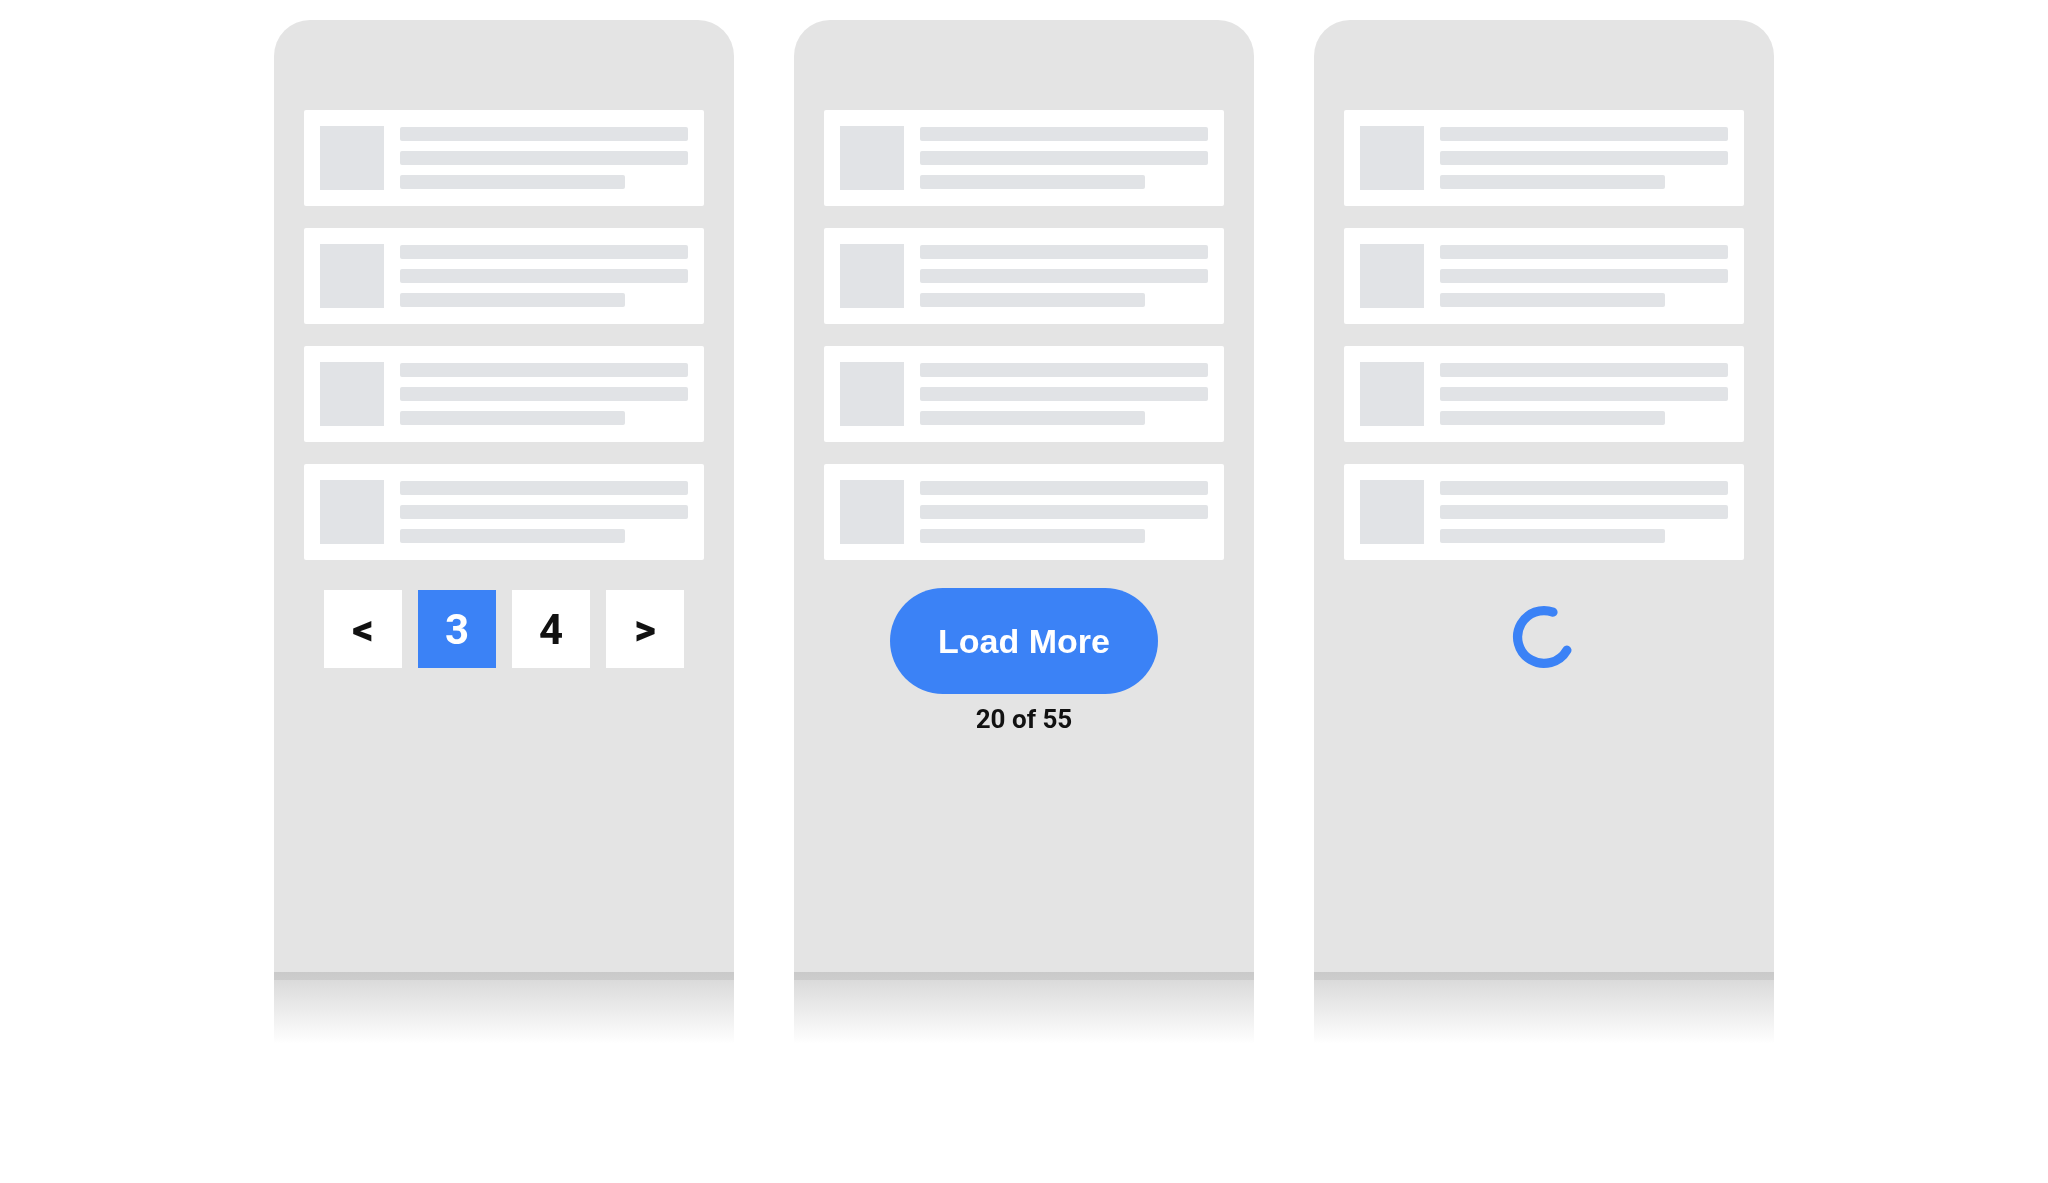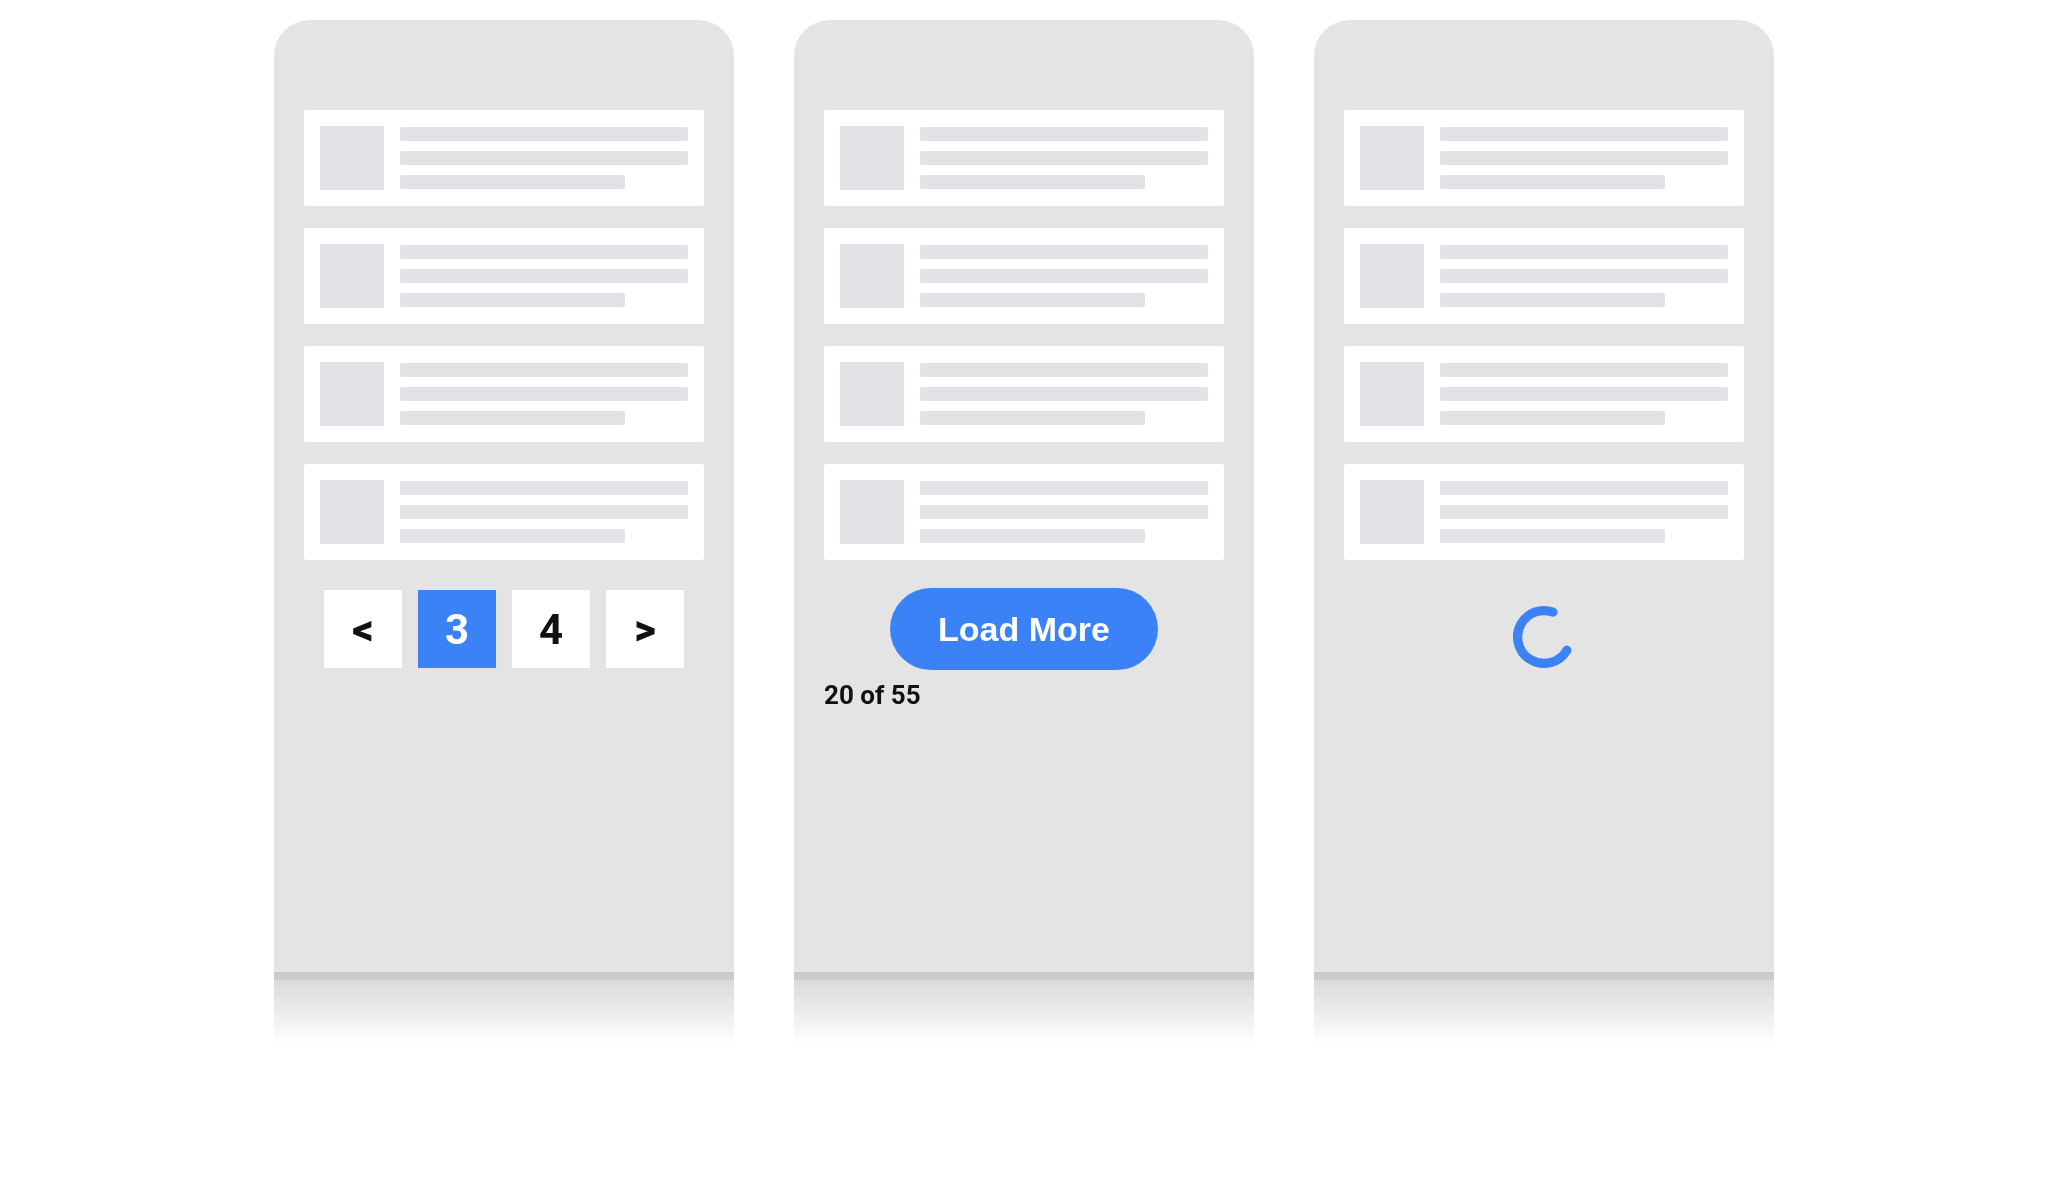--- a/index.html
+++ b/index.html
@@ -94,25 +94,25 @@
   
   .load-more-btn {
     display: block;
     margin: 6px auto 10px auto;
     background: #3b82f6;
     color: #fff;
     font-size: 34px;
     font-weight: 600;
     border: none;
     border-radius: 999px;
-    padding: 24px 48px;
+    padding: 36px 48px;
     line-height: 1;
   }
   .load-more-count {
-    text-align: left;
+    text-align: center;
     font-size: 26px;
     font-weight: 700;
     color: #111;
   }
 
   
   .spinner {
     width: 66px;
     height: 66px;
     margin: 22px auto 0 auto;

